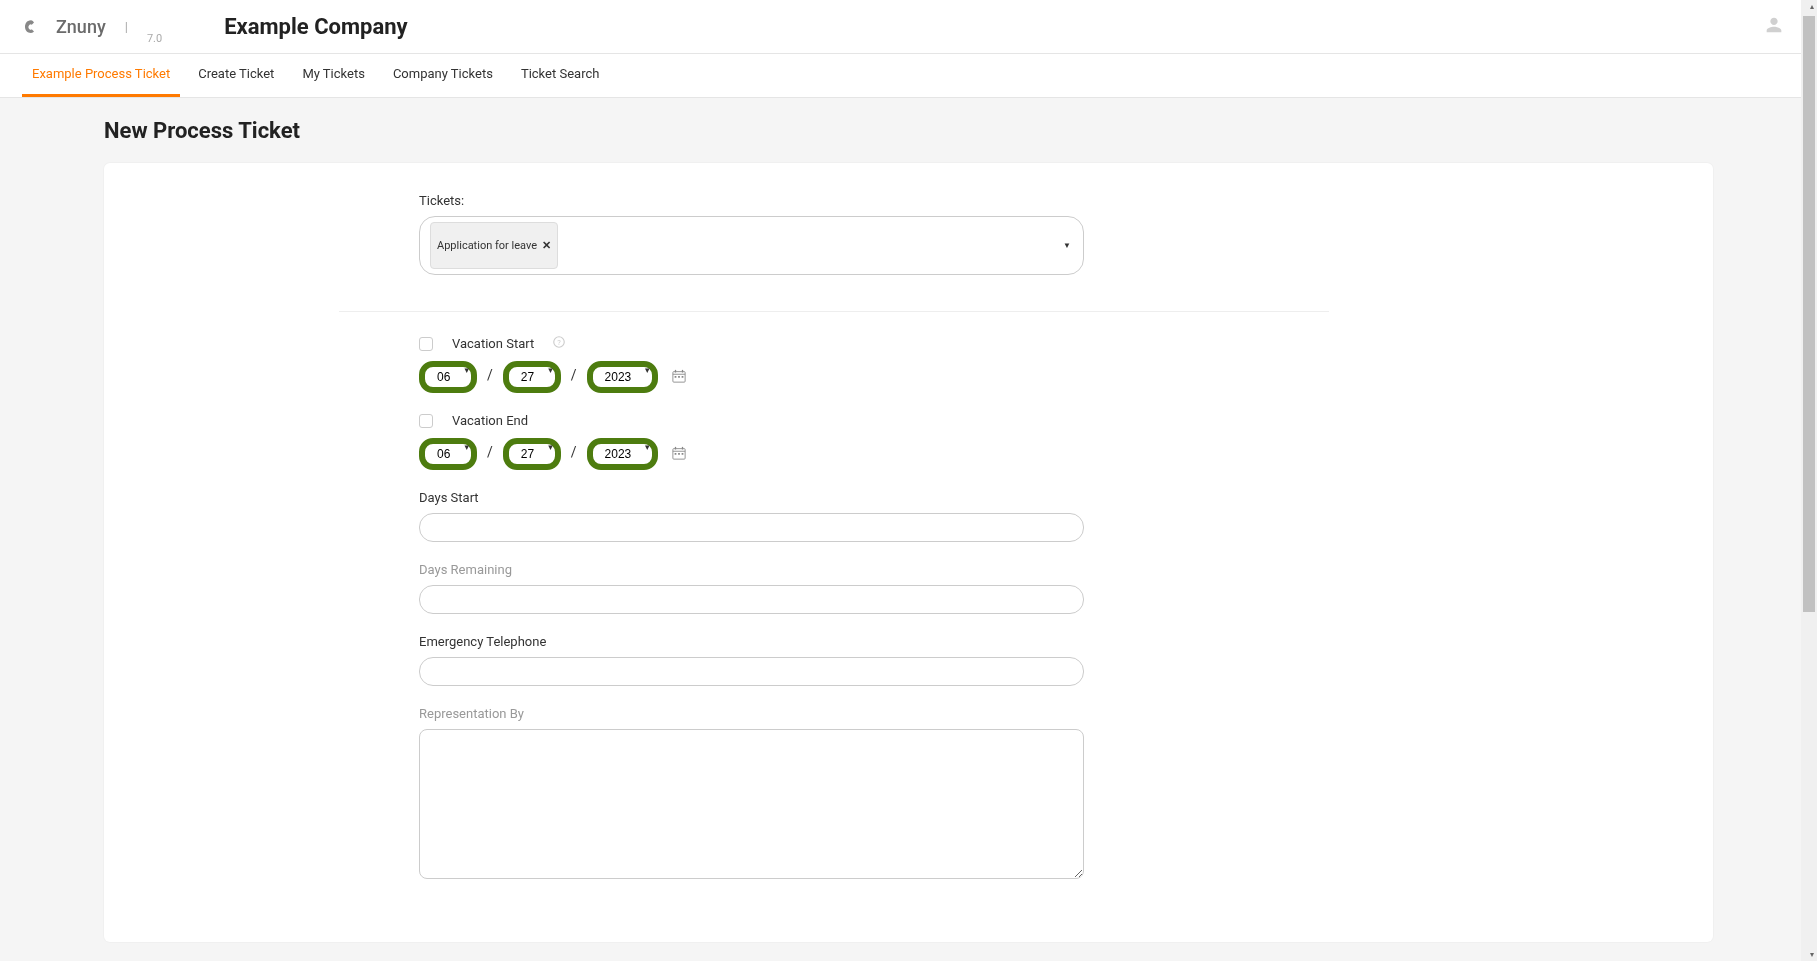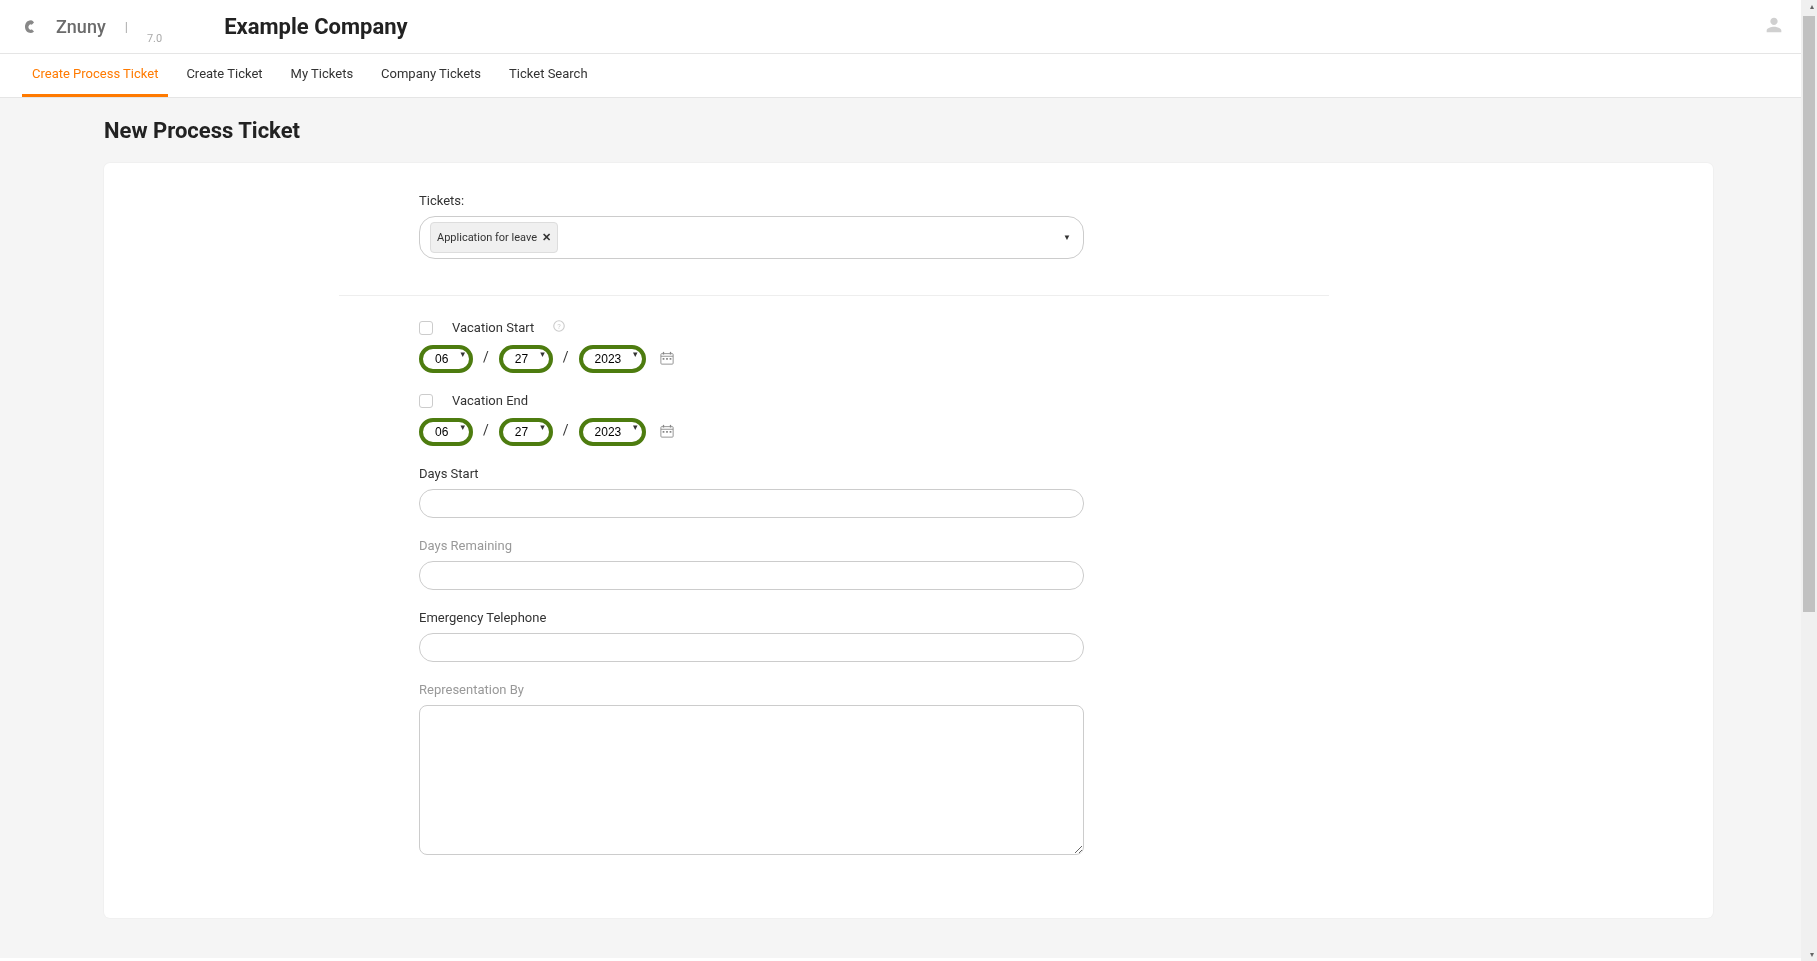--- a/index.html
+++ b/index.html
@@ -118,21 +118,21 @@
       padding: 5px 10px;
       min-height: 28px;
       display: flex;
       align-items: center;
       width: 665px;
     }
     .process-chip {
       background: #f0f0f0;
       border: 1px solid #ddd;
       border-radius: 4px;
-      padding: 8px 6px;
+      padding: 16px 6px;
       font-size: 11px;
       display: inline-flex;
       align-items: center;
       gap: 5px;
     }
     .chip-remove {
       font-weight: bold;
       cursor: pointer;
       font-size: 11px;
     }
@@ -171,21 +171,21 @@
     .help-icon {
       color: #ccc;
       font-size: 12px;
     }
     .date-selects {
       display: flex;
       align-items: center;
       gap: 10px;
     }
     .date-select {
-      border: 4px solid #4d7c0f;
+      border: 6px solid #4d7c0f;
       border-radius: 14px;
       padding: 3px 20px 3px 12px;
       font-size: 12px;
       background: #fff;
       appearance: none;
       position: relative;
       cursor: pointer;
     }
     .select-wrap {
       position: relative;
@@ -278,21 +278,21 @@
   <div class="user-avatar">
     <span class="avatar-icon">
       <svg viewBox="0 0 24 24" width="22" height="22">
           <path fill="#d0d0d0" d="M12 12c2.2 0 4-1.8 4-4s-1.8-4-4-4-4 1.8-4 4 1.8 4 4 4zm0 2c-2.7 0-8 1.3-8 4v2h16v-2c0-2.7-5.3-4-8-4z"></path>
         </svg>
     </span>
   </div>
 </div>
 
 <div class="nav-bar">
-  <div class="nav-item active">Create Process Ticket</div>
+  <div class="nav-item active">Example Process Ticket</div>
   <div class="nav-item">Create Ticket</div>
   <div class="nav-item">My Tickets</div>
   <div class="nav-item">Company Tickets</div>
   <div class="nav-item">Ticket Search</div>
 </div>
 
 <div class="page-body">
   <h1 class="page-title">New Process Ticket</h1>
 
   <div class="form-card">

